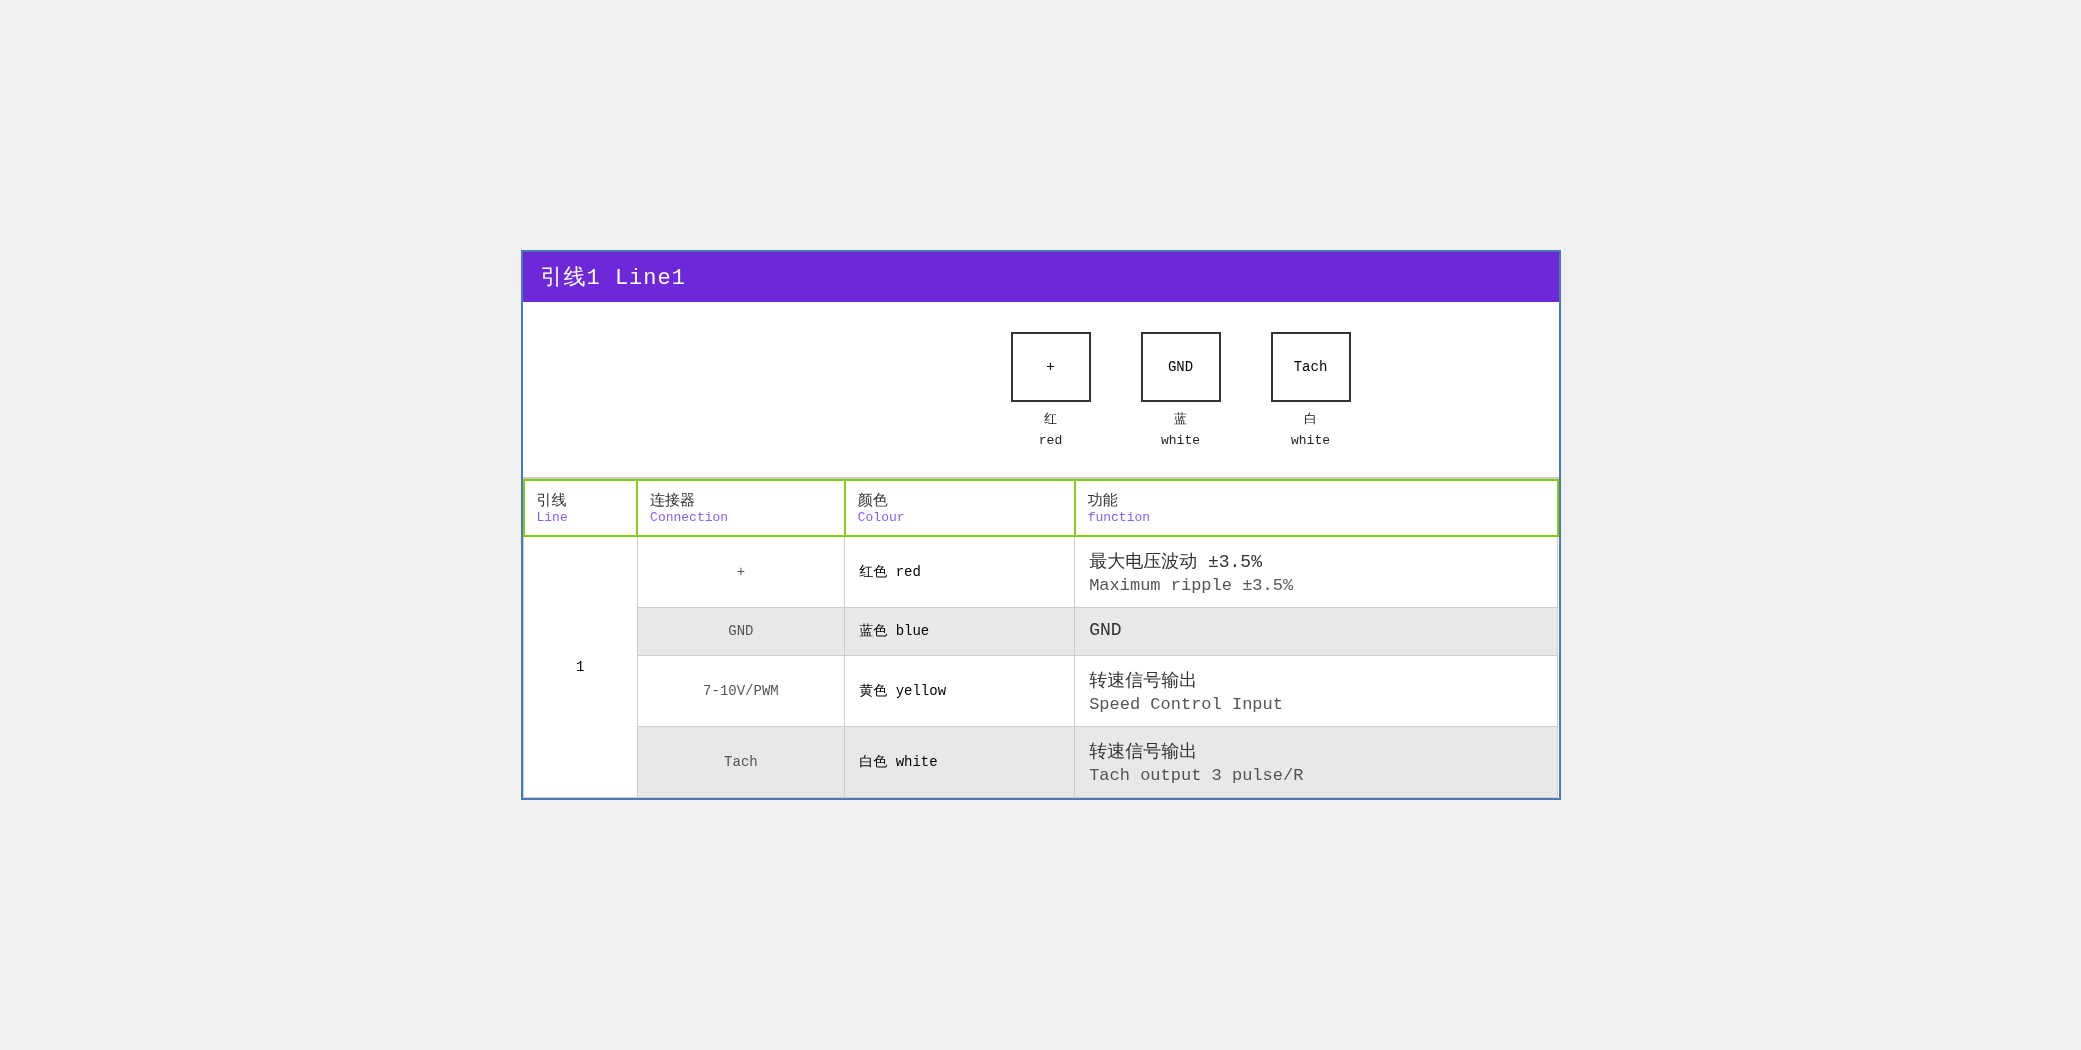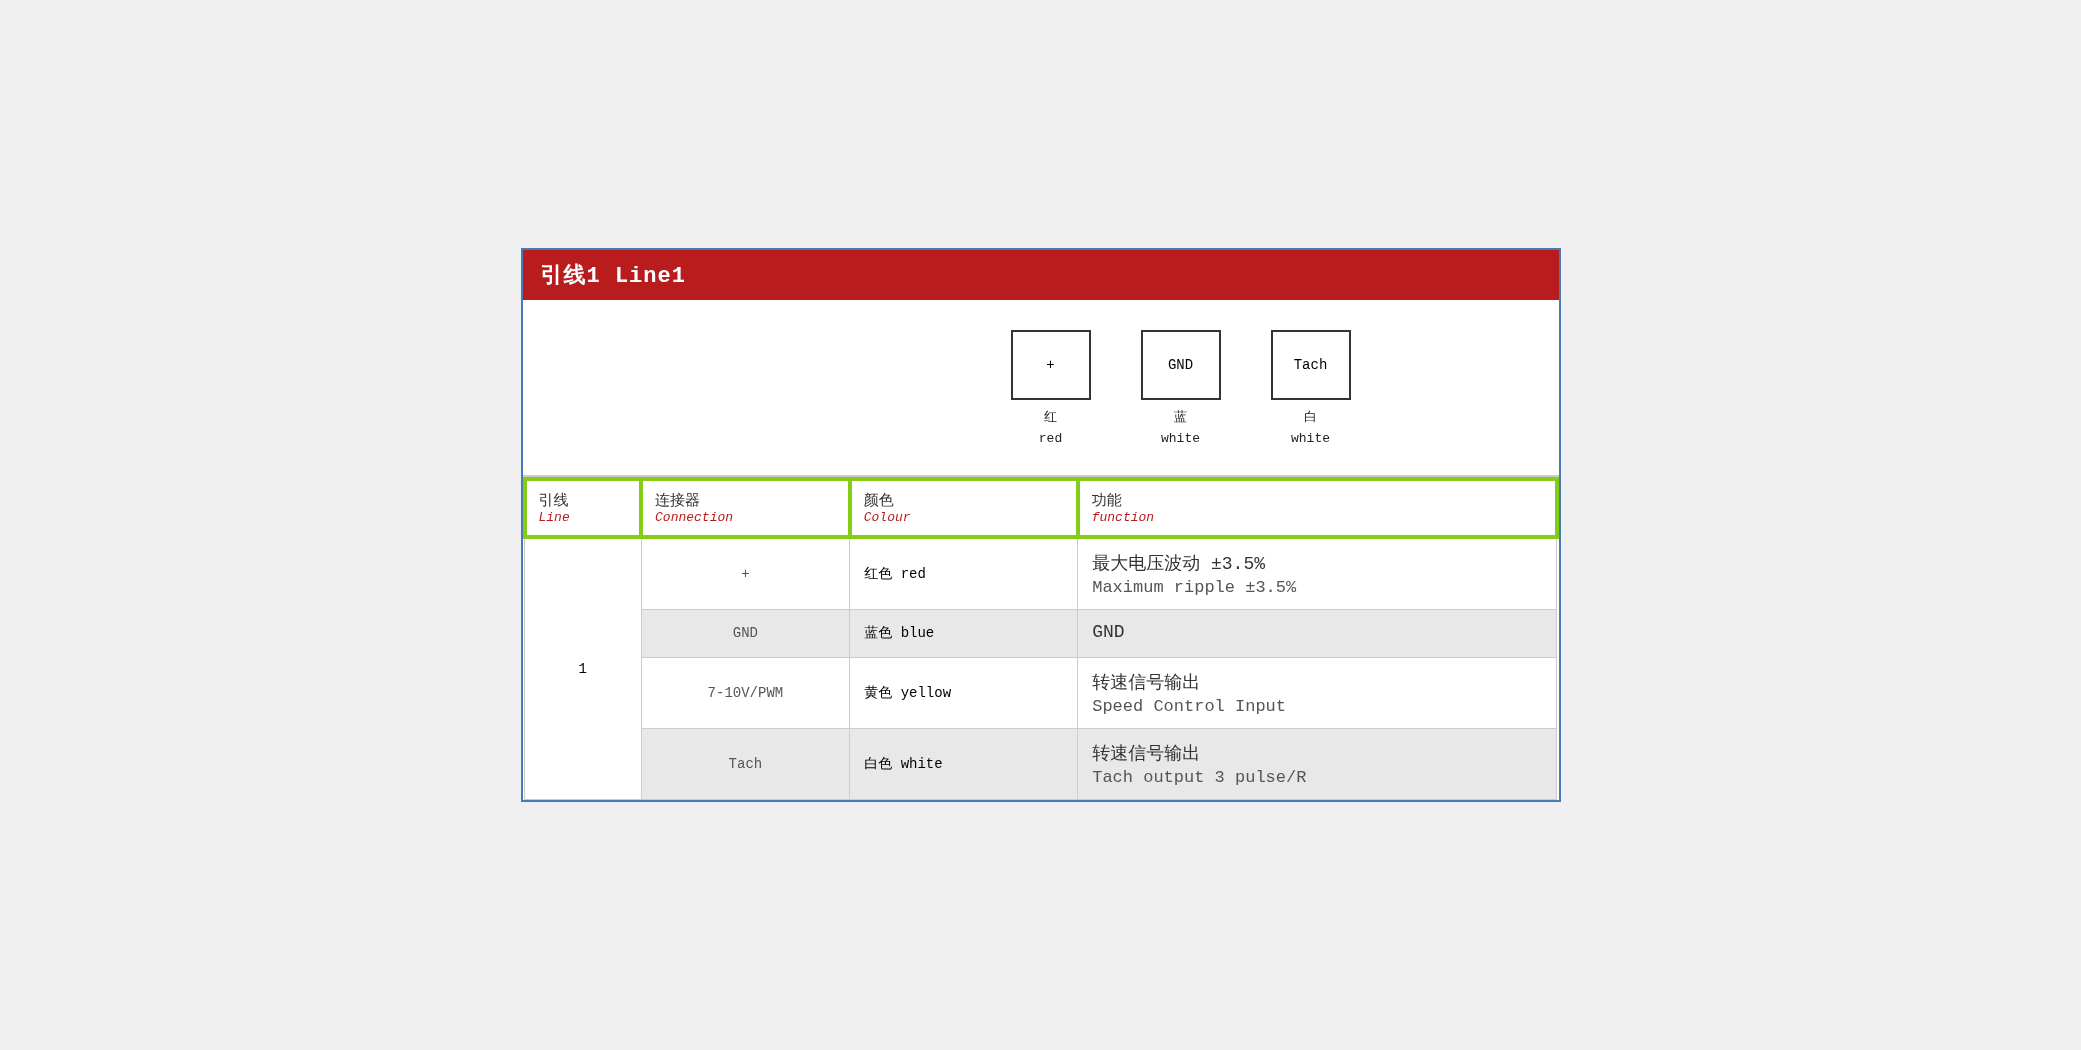--- a/index.html
+++ b/index.html
@@ -18,24 +18,24 @@
       padding: 20px;
     }
 
     .outer-container {
       width: 1040px;
       border: 2px solid #4a7ab5;
       background: white;
     }
 
     .title-bar {
-      background: #b91c1c;
+      background: #6d28d9;
       color: white;
       font-size: 22px;
-      font-weight: bold;
+      font-weight: normal;
       padding: 10px 18px;
       letter-spacing: 1px;
     }
 
     .diagram-section {
       padding: 30px 20px 25px 20px;
       border-bottom: 2px solid #ccc;
       display: flex;
       justify-content: center;
       align-items: flex-start;
@@ -79,37 +79,36 @@
     .table-section {
       width: 100%;
     }
 
     table {
       width: 100%;
       border-collapse: collapse;
     }
 
     .header-row td {
-      border: 4px solid #84cc16;
+      border: 2px solid #84cc16;
       padding: 10px 12px;
       vertical-align: top;
       font-size: 14px;
     }
 
     .header-row td .zh {
       color: #333;
       font-size: 15px;
       display: block;
     }
 
     .header-row td .en {
-      color: #b91c1c;
+      color: #8b5cf6;
       font-size: 13px;
       display: block;
-      font-style: italic;
     }
 
     .data-row td {
       border: 1px solid #ccc;
       padding: 12px 14px;
       vertical-align: middle;
       font-size: 14px;
     }
 
     .data-row.shaded {

